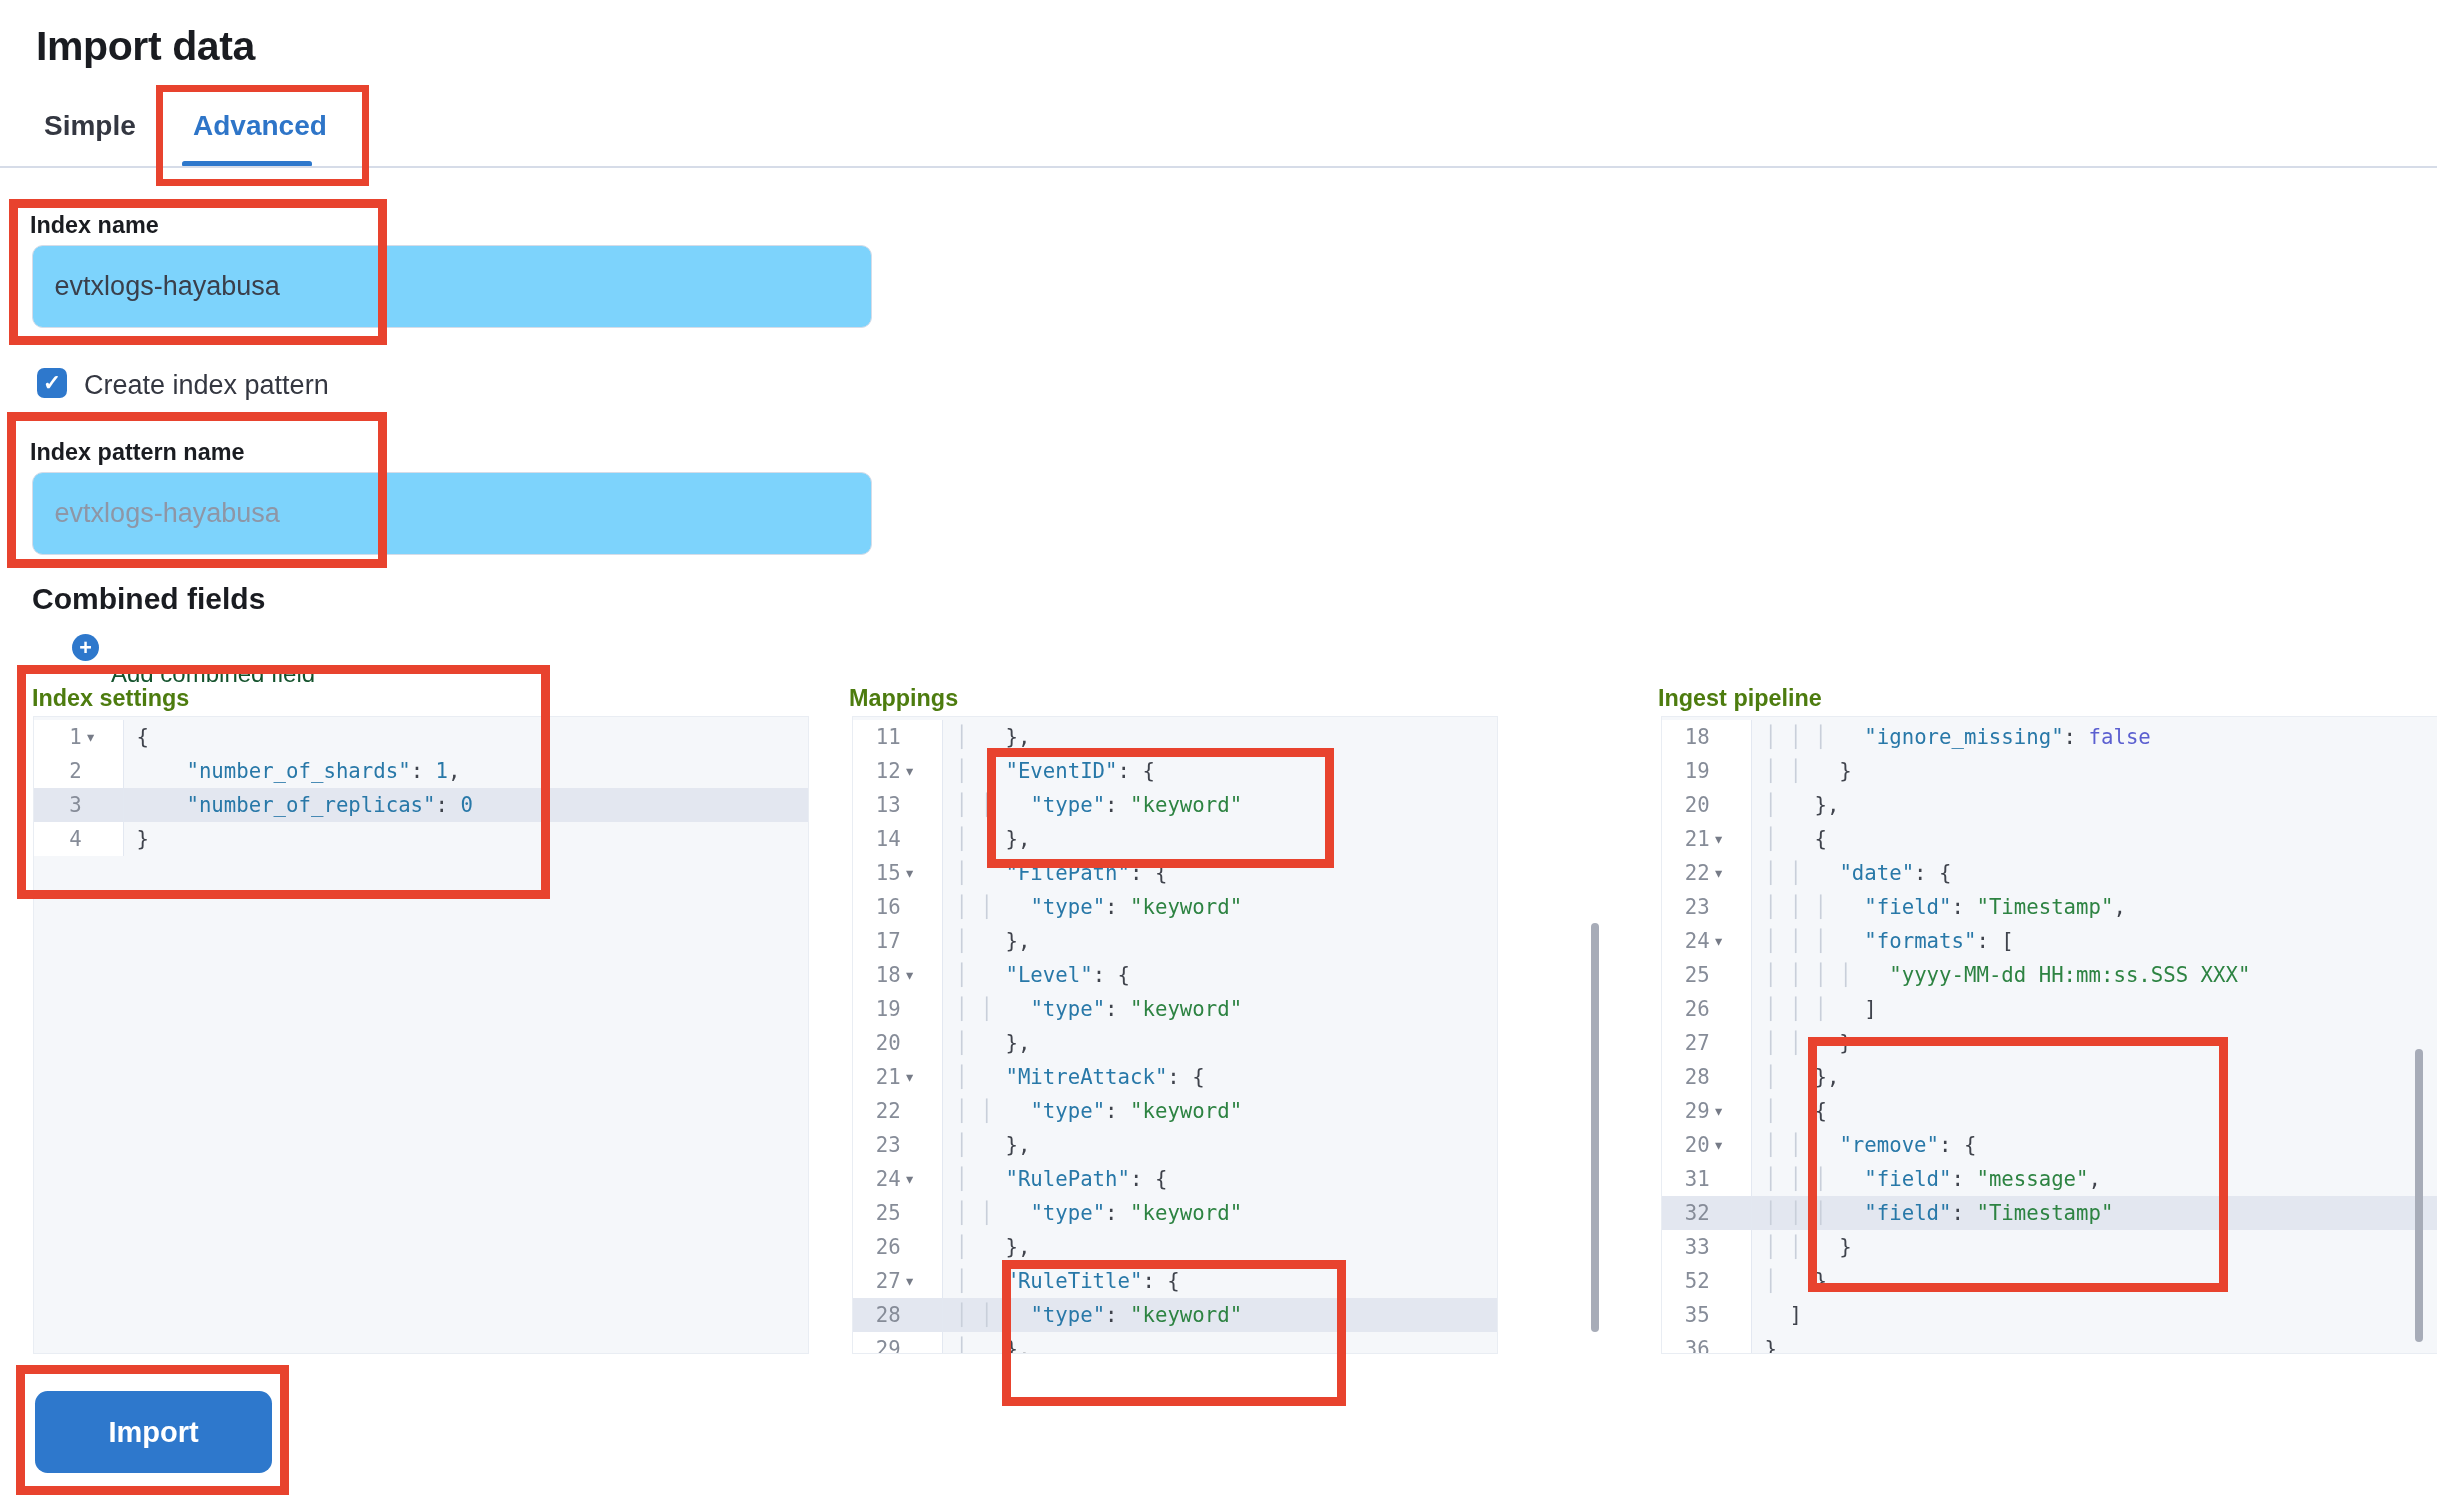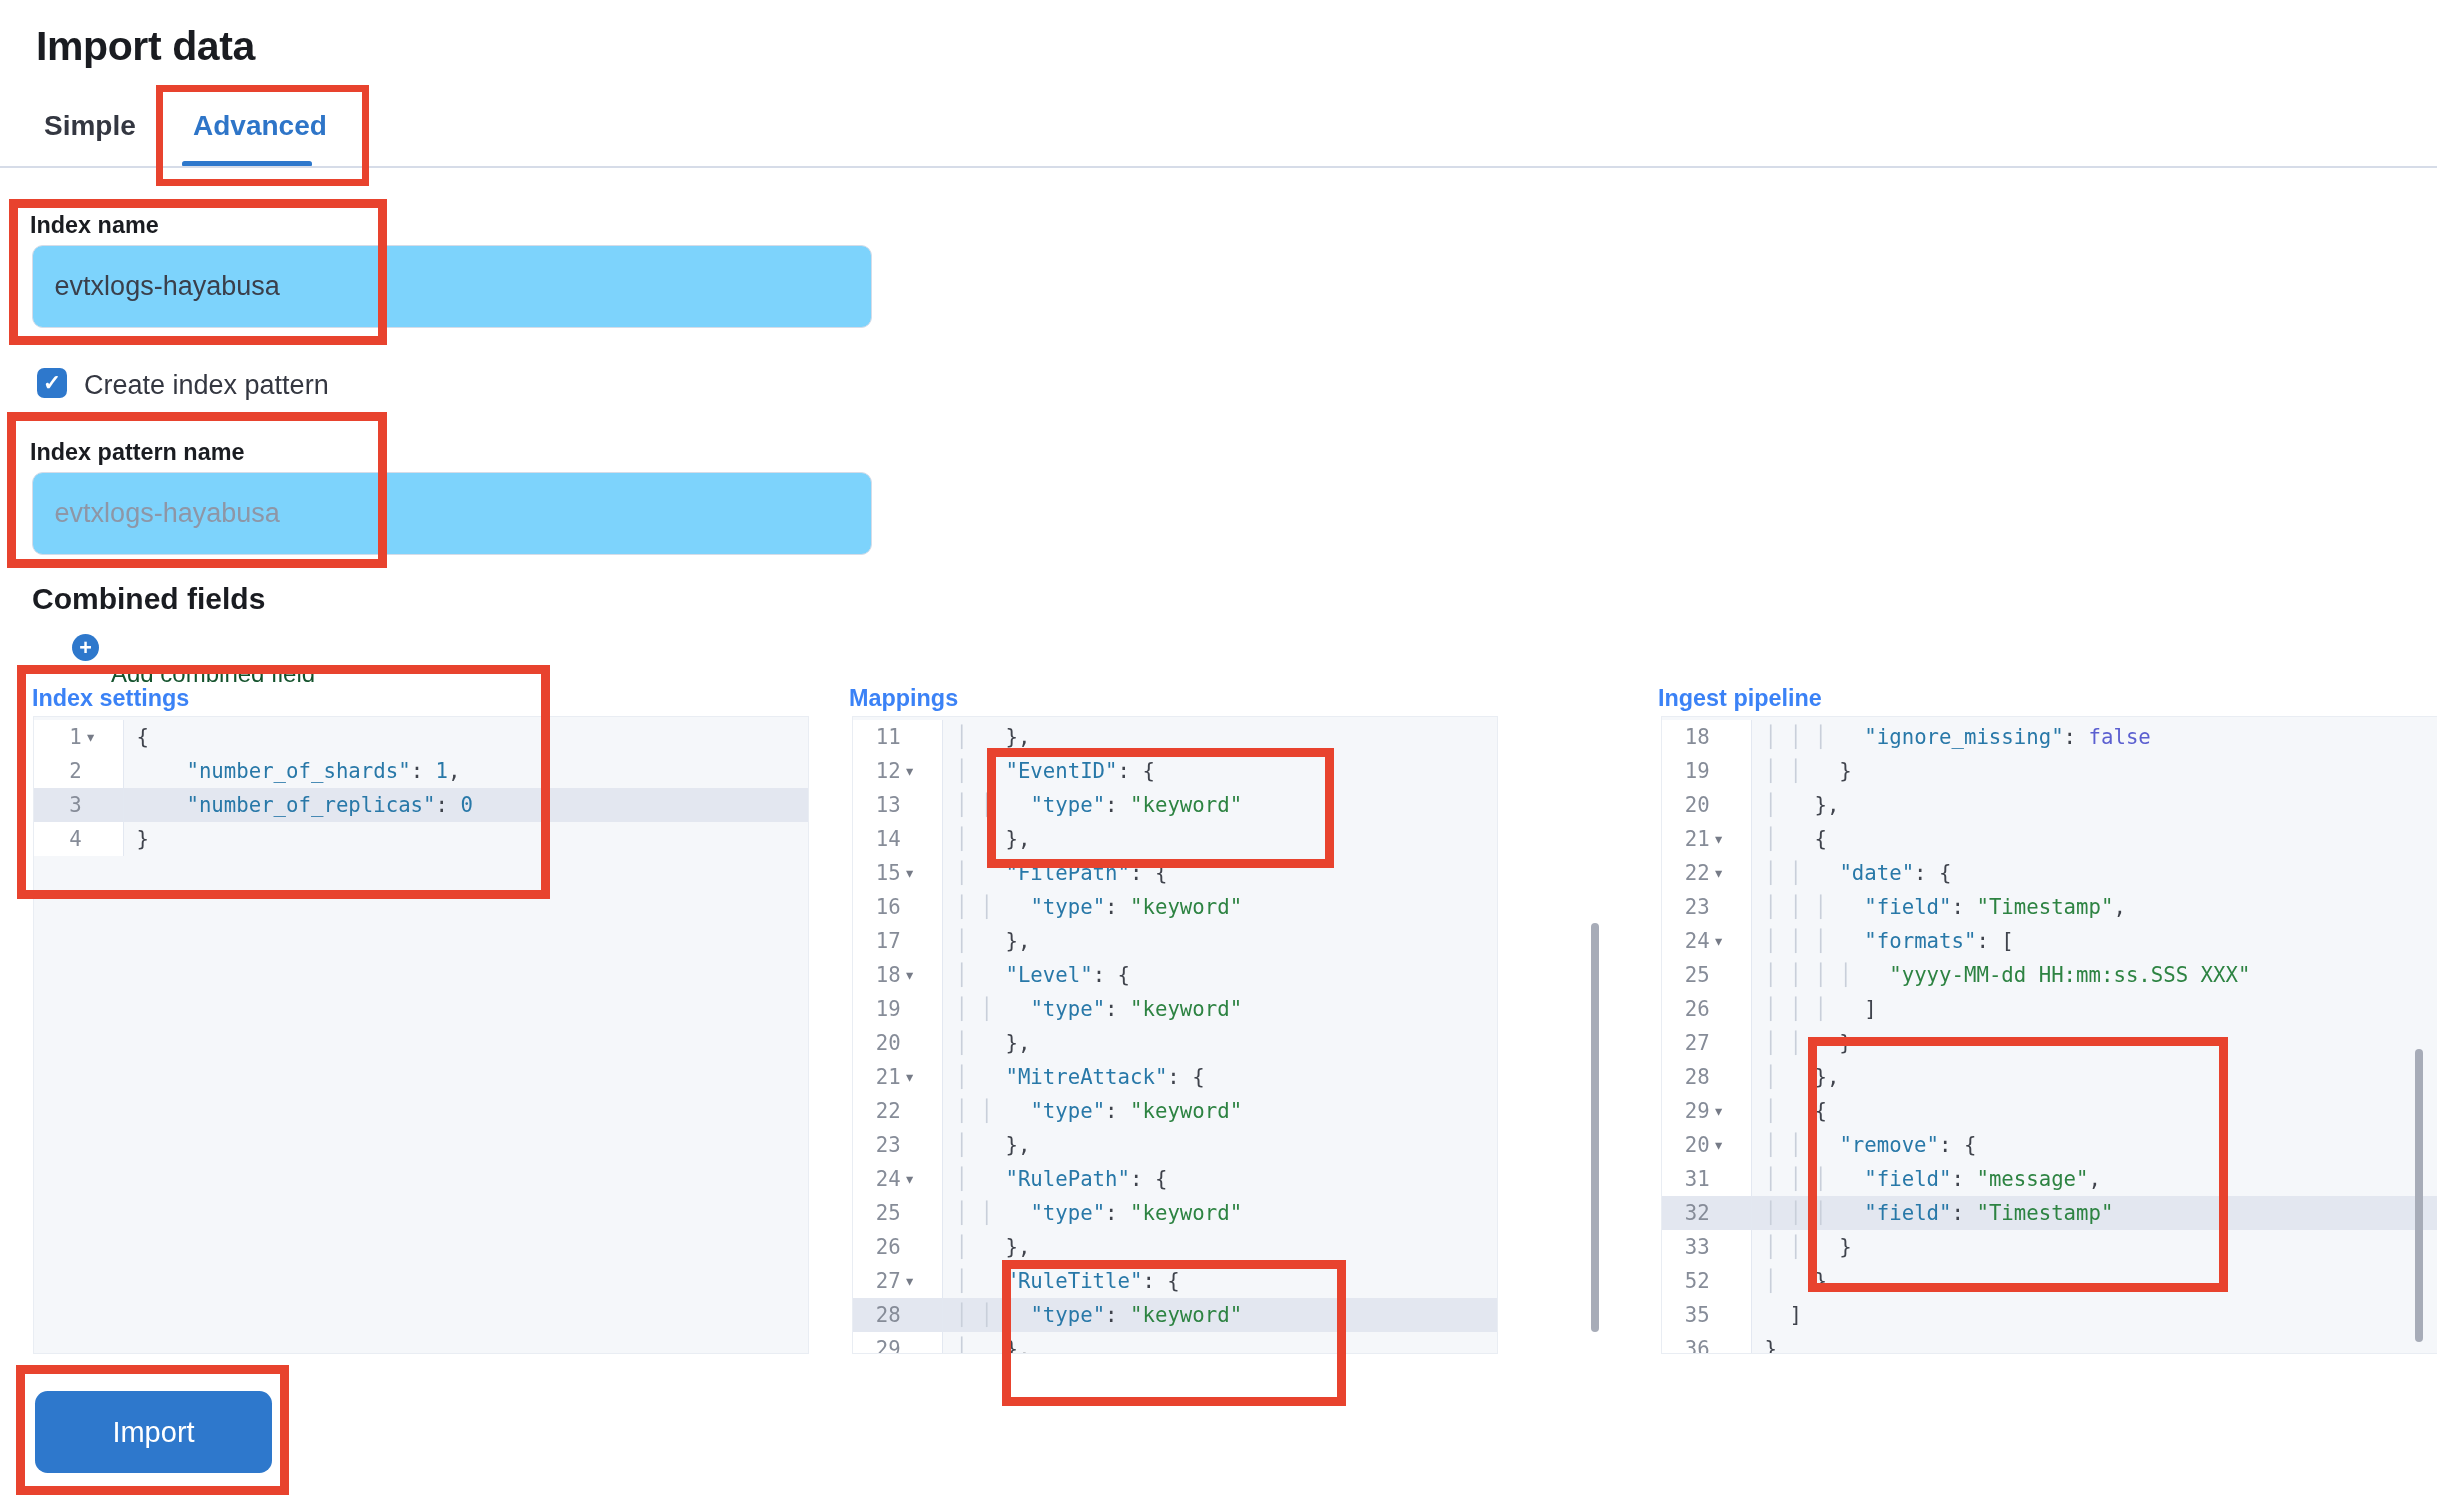--- a/index.html
+++ b/index.html
@@ -28,21 +28,21 @@
     display:flex;align-items:center;justify-content:center;color:#fff;font-size:21.6px;font-weight:700;cursor:pointer;
   }
   #checkbox-label{left:84px;top:370px;font-size:27px;color:#343741;}
   #combined-heading{left:32px;top:582px;font-size:30px;font-weight:700;color:#1a1c21;}
   #plus-icon{
     left:72px;top:634px;width:27px;height:27px;border-radius:50%;background:#2e78cc;color:#fff;
     display:flex;align-items:center;justify-content:center;font-size:21.6px;font-weight:700;line-height:1;cursor:pointer;
   }
   #add-combined-link{left:111px;top:660px;font-size:24px;font-weight:500;color:#14532d;cursor:pointer;}
   
-  .editor-label{top:685px;font-size:23.4px;font-weight:700;color:#3b82f6;}
+  .editor-label{top:685px;font-size:23.4px;font-weight:700;color:#4d7c0f;}
   .editor{
     top:716px;height:638px;background:#f5f7fa;border:0.9px solid #e9edf3;box-sizing:border-box;
     overflow:hidden;font-family:"DejaVu Sans Mono","Liberation Mono",monospace;font-size:20.7px;
   }
   .rows{padding-top:2.7px;}
   .row{display:flex;height:34px;line-height:34px;}
   .gut{
     flex:0 0 90px;display:flex;justify-content:flex-end;align-items:center;
     background:#ffffff;border-right:1.8px solid #e3e8f1;box-sizing:border-box;
     color:#868c98;font-size:20.7px;padding-right:9px;
@@ -53,21 +53,21 @@
   .row.hl .gut,.row.hl .codecell{background:#e3e7f0;}
   .tk{color:#2878a8;} 
   .ts{color:#2d8342;} 
   .tb{color:#5b5fd0;} 
   .tn{color:#2878a8;} 
   .tg{color:#c9cfda;} 
   .scrollbar{width:8px;border-radius:4.5px;background:#a7acb8;cursor:pointer;}
   
   #import-button{
     left:35px;top:1391px;width:237px;height:82px;background:#2e78cc;border:none;border-radius:12.6px;
-    color:#ffffff;font-family:"Liberation Sans",sans-serif;font-size:29px;font-weight:400;cursor:pointer;
+    color:#ffffff;font-family:"Liberation Sans",sans-serif;font-size:29px;font-weight:700;cursor:pointer;
   }
   
   .redbox{border:9px solid #e8432e;box-sizing:border-box;pointer-events:none;}
   #rb-tabs    {left:156px;top:85px;width:213px;height:101px;border-width:7.2px;}
   #rb-name    {left:9px;top:199px;width:378px;height:146px;}
   #rb-pattern {left:7.2px;top:412px;width:380px;height:156px;}
   #rb-settings{left:17px;top:665px;width:533px;height:234px;}
   #rb-eventid {left:987px;top:748px;width:347px;height:120px;}
   #rb-ruletitle{left:1002px;top:1260px;width:344px;height:146px;}
   #rb-remove  {left:1808px;top:1037px;width:420px;height:255px;}

